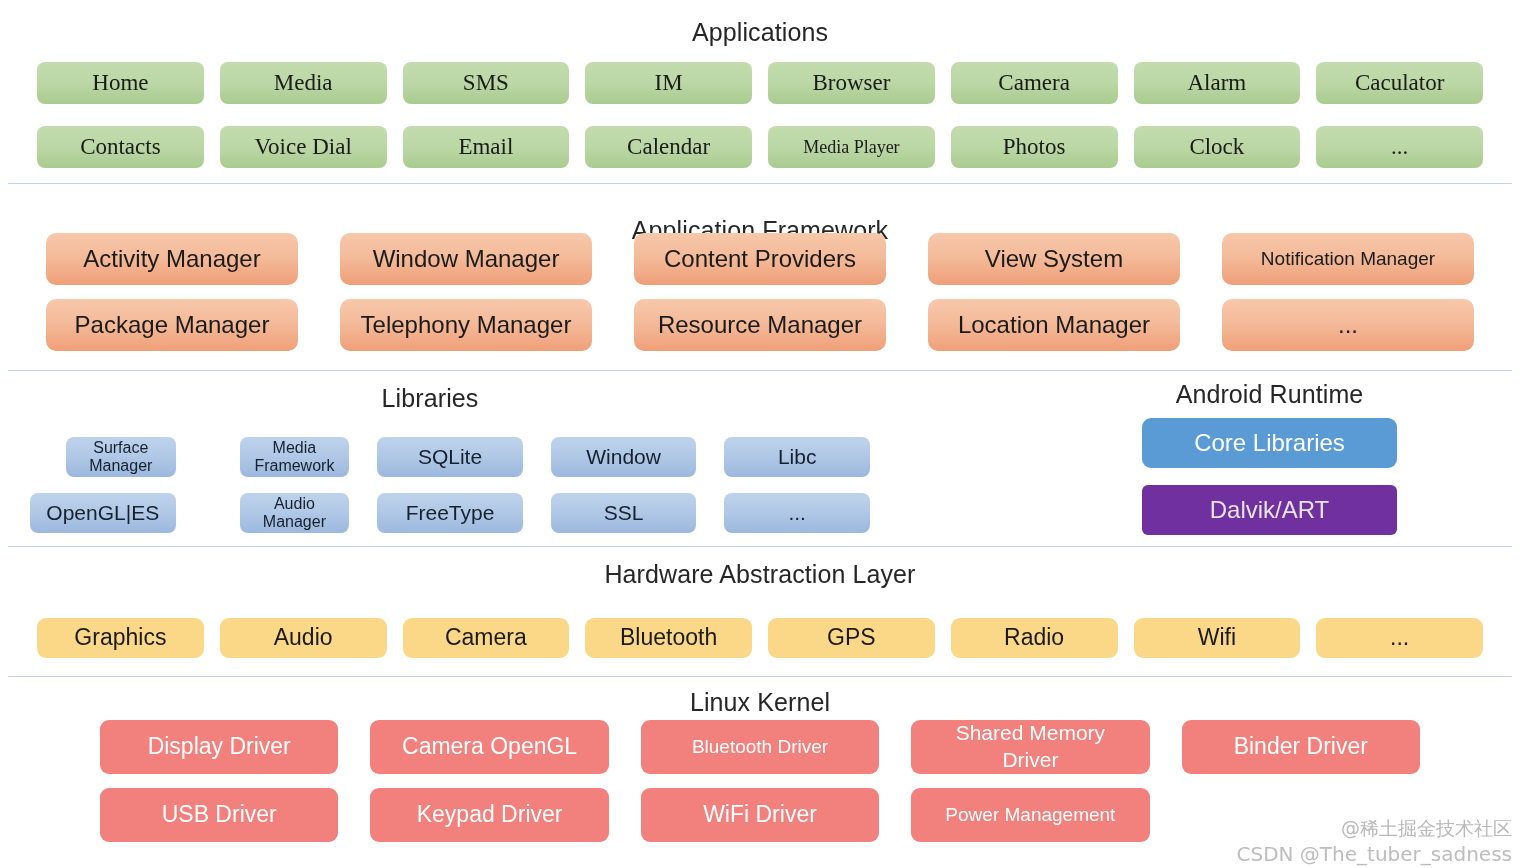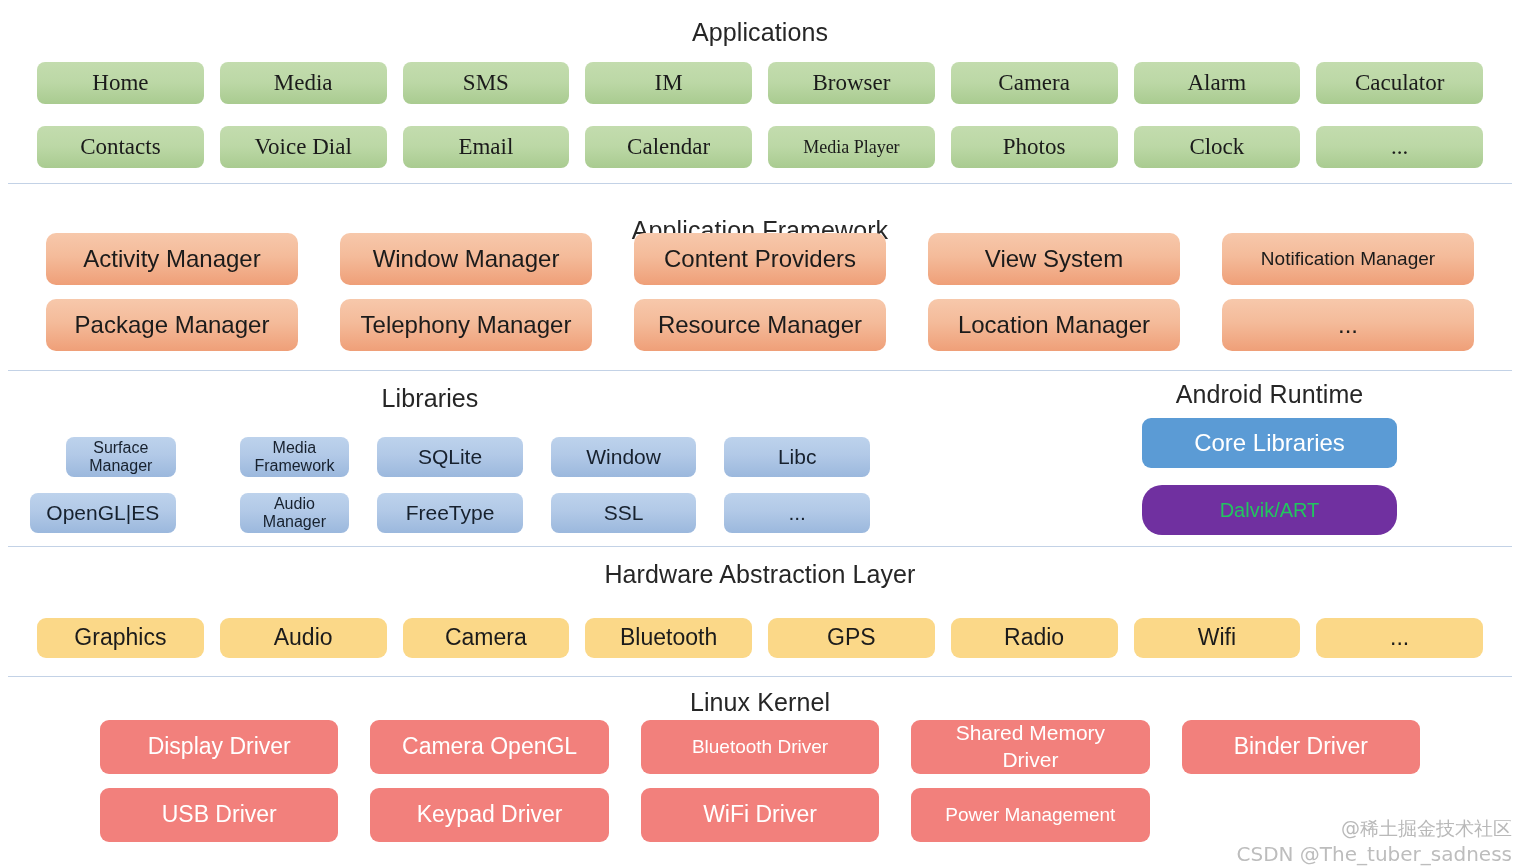--- a/index.html
+++ b/index.html
@@ -119,23 +119,23 @@
   .box-blue {
     height: 50px;
     background: #5b9bd5;
     color: #ffffff;
     font-size: 24px;
     border-radius: 9px;
   }
   .box-purple {
     height: 50px;
     background: #7030a0;
-    color: #22c55e;
-    font-size: 20px;
-    border-radius: 20px;
+    color: #e5e5e5;
+    font-size: 24px;
+    border-radius: 6px;
   }
 
   
   .hal-row {
     grid-template-columns: repeat(8, 1fr);
     padding: 0 37px;
     gap: 16px;
   }
   .box-yellow {
     height: 40px;

